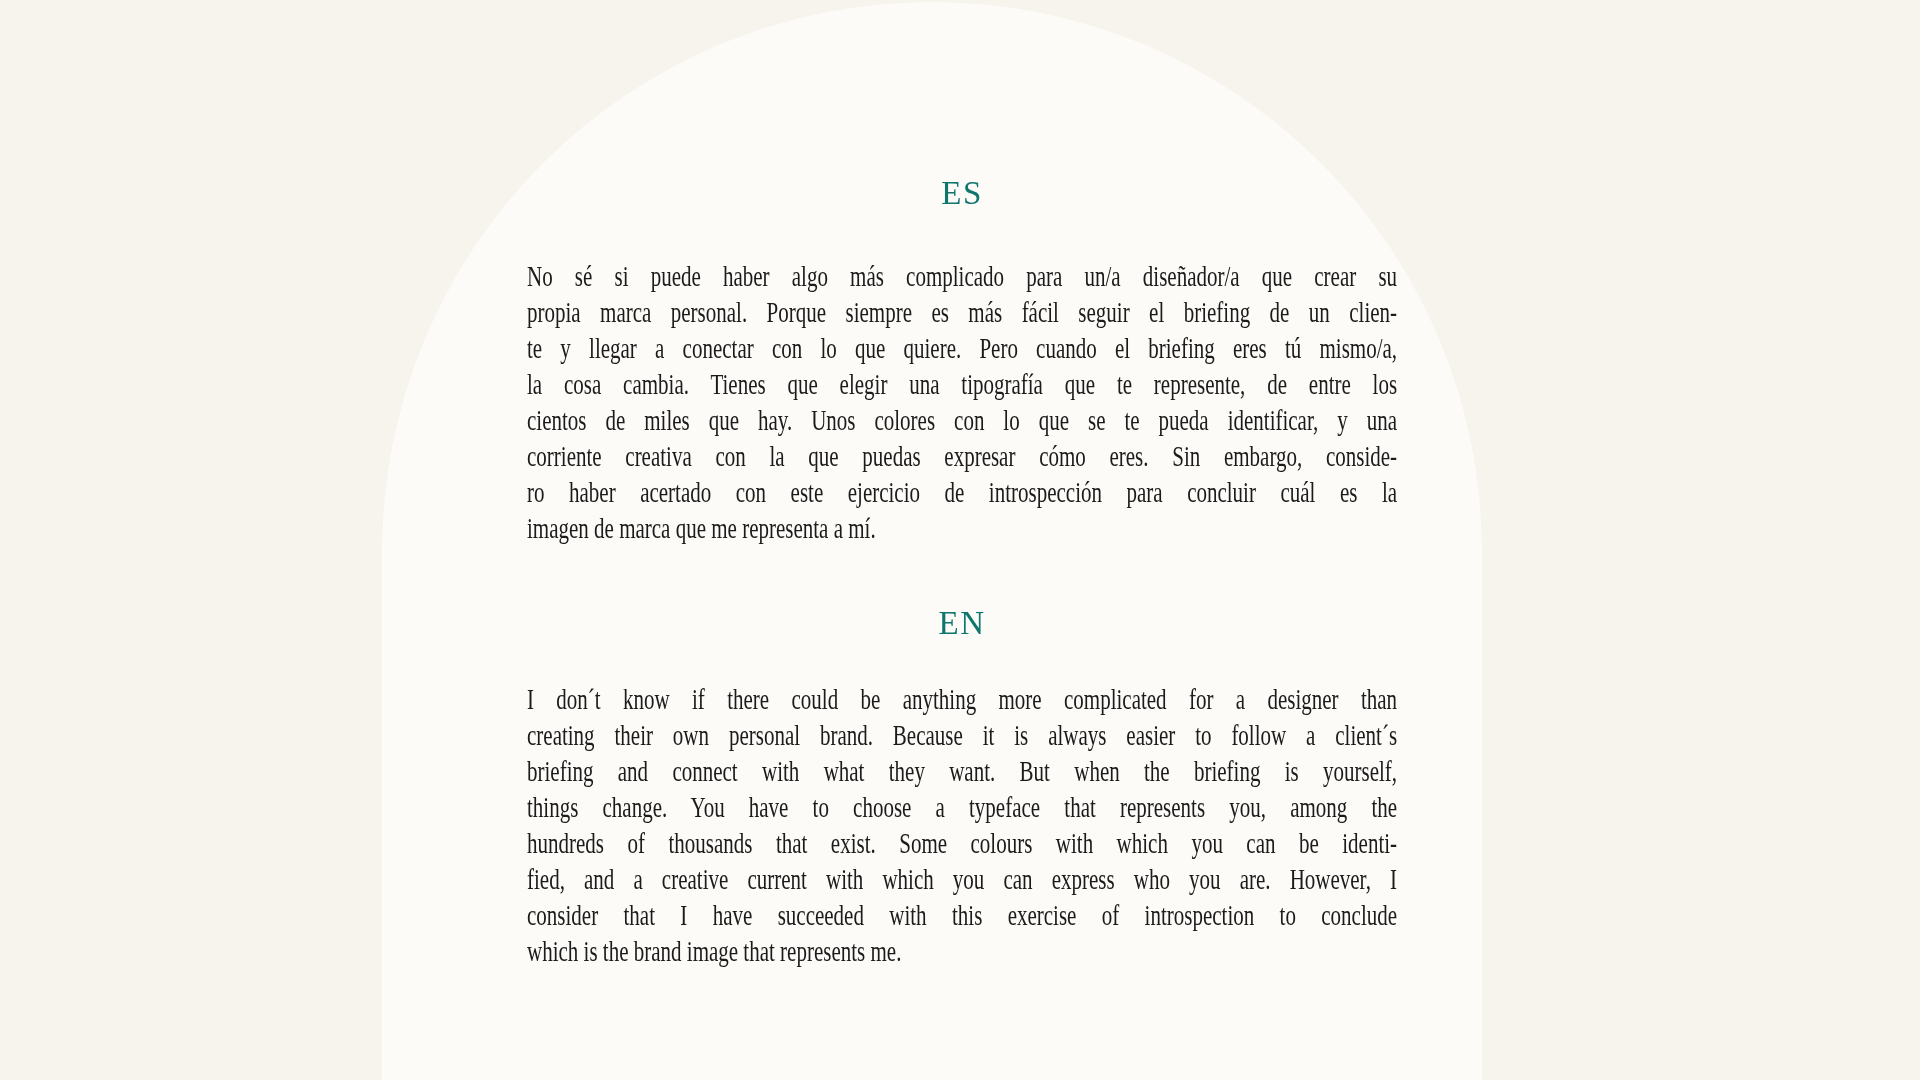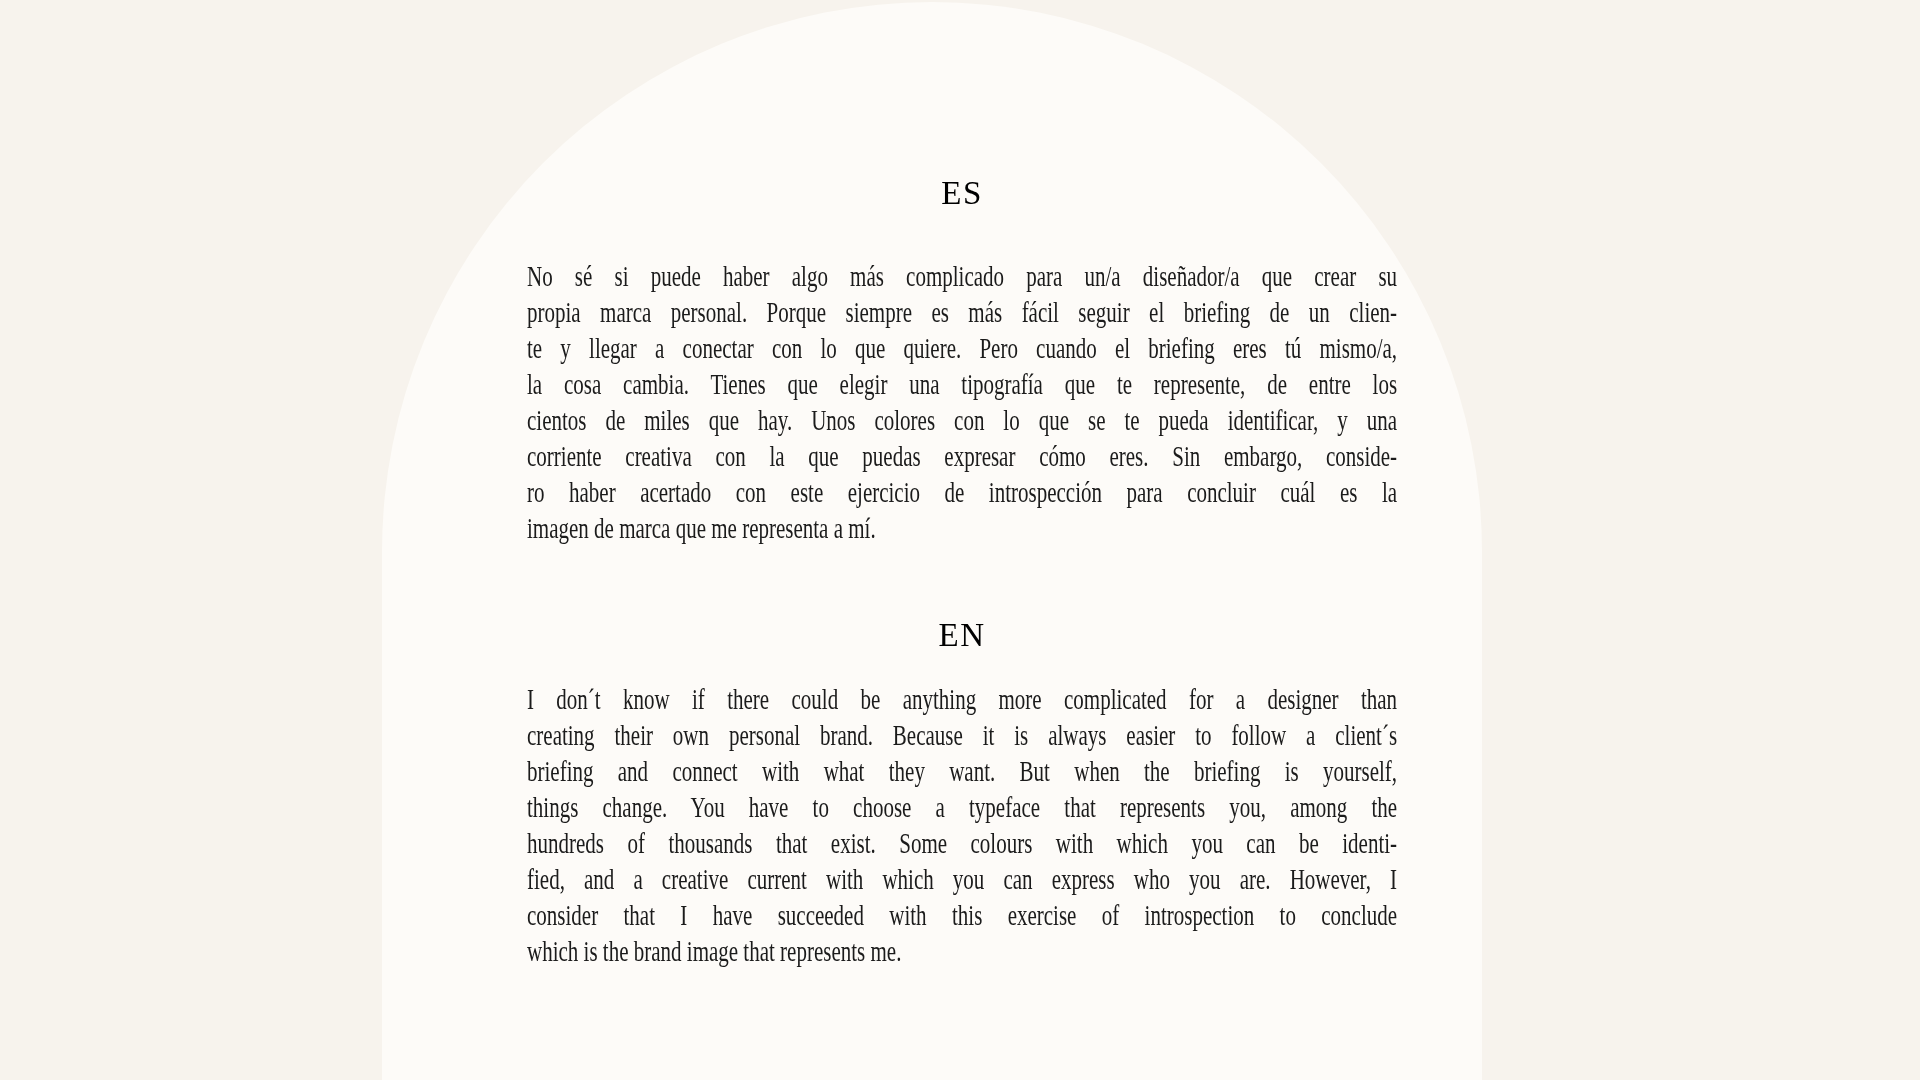--- a/index.html
+++ b/index.html
@@ -25,24 +25,24 @@
     border-radius: 550px 550px 0 0;
   }
   .lang-heading {
     position: absolute;
     left: 527px;
     width: 870px;
     text-align: center;
     font-size: 33px;
     line-height: 33px;
     letter-spacing: 1.5px;
-    color: #000000;
+    color: #0f766e;
   }
   .heading-es { top: 177px; }
-  .heading-en { top: 607px; margin-top: 12px; }
+  .heading-en { top: 607px; }
   
   .para-scale {
     position: absolute;
     left: 527px;
     width: 1243px;
     transform: scaleX(0.7);
     transform-origin: 0 0;
   }
   .para-es { top: 258px; }
   .para-en { top: 681px; }

